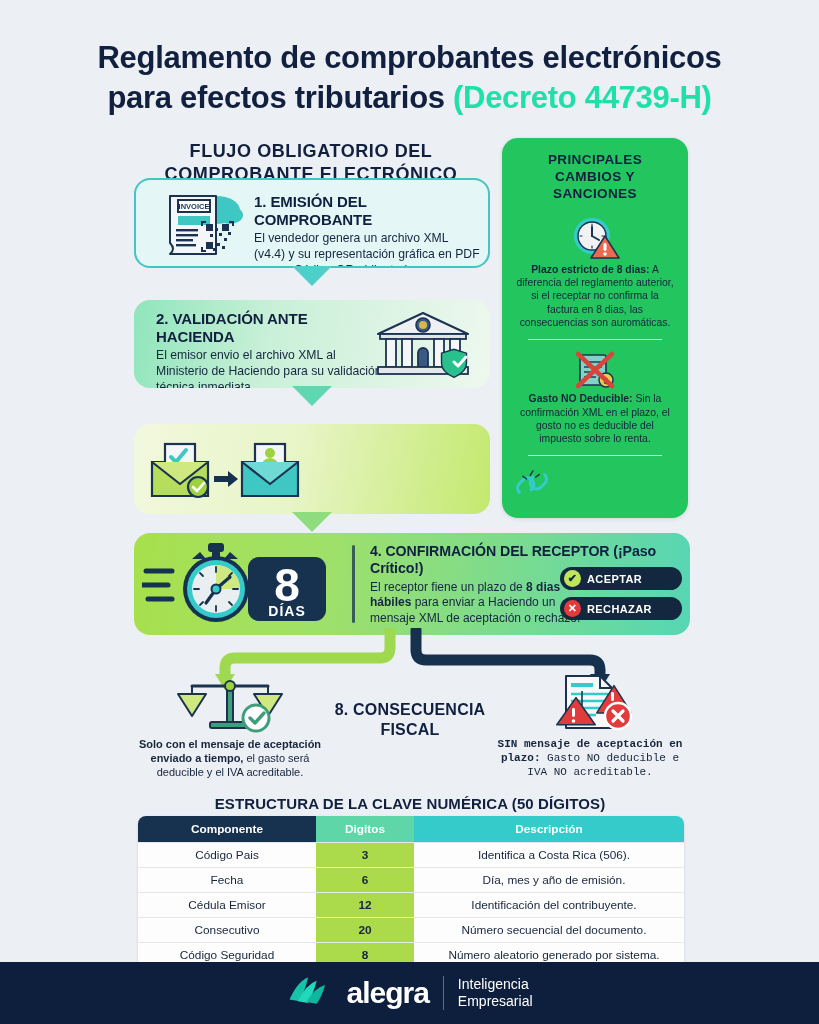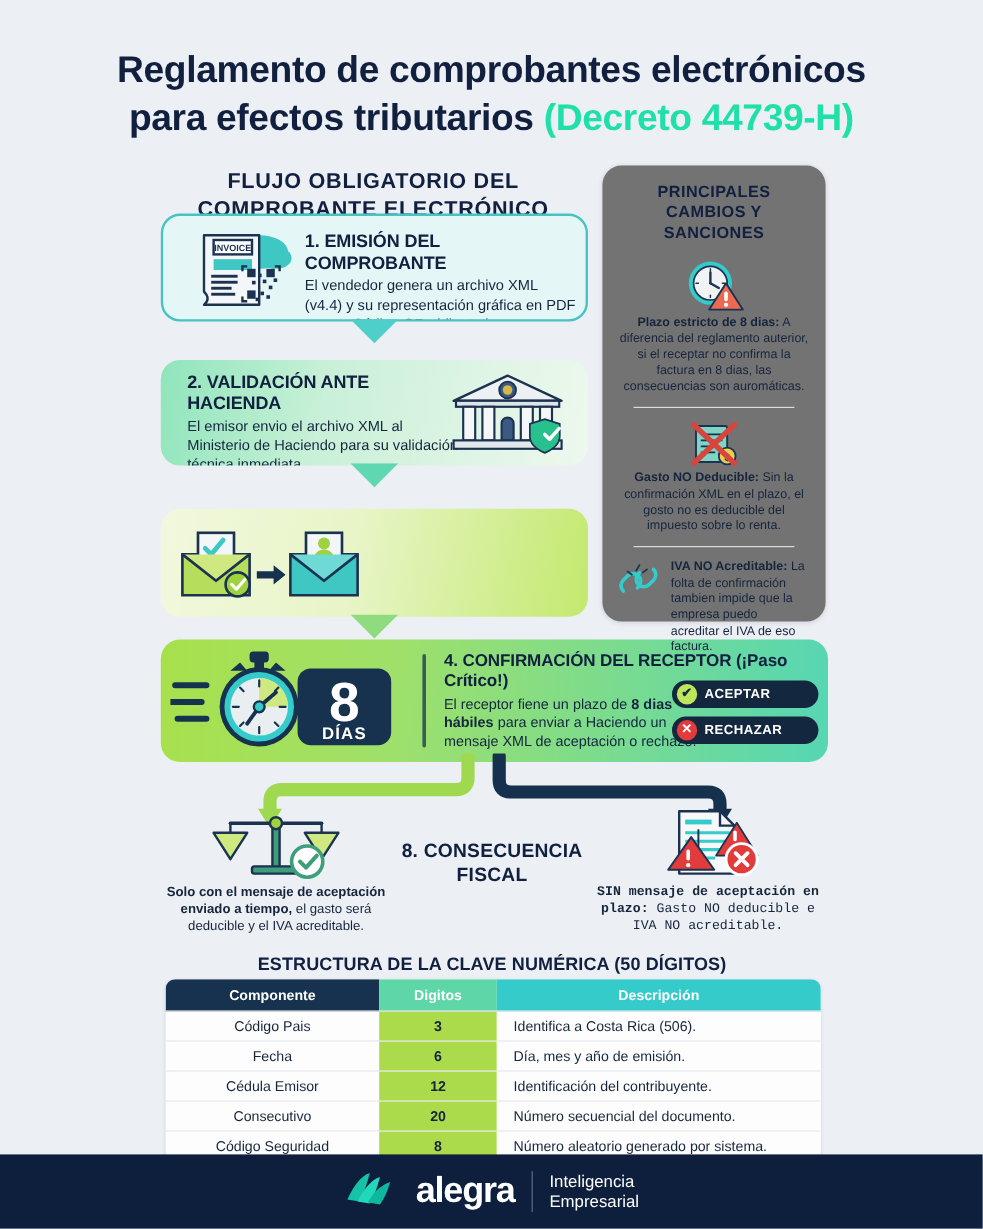--- a/index.html
+++ b/index.html
@@ -101,21 +101,21 @@
 
   
   .chevron{position:absolute;width:40px;height:22px;}
   #chev1{left:292px;top:266px;}
   #chev2{left:292px;top:386px;}
   #chev3{left:292px;top:512px;}
 
   
   #panel{
     position:absolute;left:502px;top:138px;width:186px;height:380px;
-    background:#737373;border-radius:16px;
+    background:#22c55e;border-radius:16px;
     box-shadow:0 1px 4px rgba(17,34,64,.12);
     box-sizing:border-box;padding:14px 12px 10px;
   }
   #panel .panel-title{
     text-align:center;font-size:13.5px;font-weight:bold;line-height:1.25;
     letter-spacing:.4px;color:#11203f;
   }
   .panel-block{margin-top:8px;text-align:center;}
   .panel-ico{height:52px;display:flex;align-items:center;justify-content:center;}
   .panel-txt{font-size:10.4px;line-height:1.28;color:#16253c;padding:0 2px;}
@@ -158,21 +158,21 @@
   }
   #claveTable th.c0{background:#16324f;width:170px;}
   #claveTable th.c1{background:#5fd6a8;width:90px;}
   #claveTable th.c2{background:#35cbcb;text-align:center;}
   #claveTable td{
     font-size:11.8px;color:#16253c;padding:5px 4px;
     border-top:1px solid #e6e8ea;background:#fdfdfd;
   }
   #claveTable td.c0{text-align:center;}
   #claveTable td.c1{text-align:center;background:#abdb4b;font-weight:bold;}
-  #claveTable td.c2{text-align:left;padding-left:14px;}
+  #claveTable td.c2{text-align:center;padding-left:14px;}
 
   
   #footer{
     position:absolute;left:0;bottom:0;width:819px;height:62px;
     background:#0d1f3c;display:flex;align-items:center;justify-content:center;gap:14px;
   }
   #footer .brand{
     font-size:30px;color:#fff;letter-spacing:-1px;font-weight:bold;
   }
   #footer .vbar{width:1px;height:34px;background:#5c6c85;}
@@ -408,21 +408,20 @@
             <path d="M6 27 a7 7 0 0 1 0 -10 l4 -4 a7 7 0 0 1 10 10 l-1 1"></path>
             <path d="M34 7 a7 7 0 0 1 0 10 l-4 4 a7 7 0 0 1 -10 -10 l1 -1"></path>
           </g>
           <g stroke="#1b3350" stroke-width="1.6" stroke-linecap="round">
             <line x1="18" y1="8" x2="21" y2="3"></line>
             <line x1="24" y1="10" x2="28" y2="7"></line>
             <line x1="14" y1="12" x2="10" y2="9"></line>
           </g>
         </svg>
       </div>
-      <div class="panel-txt"><b>IVA NO Acreditable:</b><span> La folta de confirmación tambien impide que la empresa puedo acreditar el IVA de eso factura.</span></div>
     </div>
   </div>
 
   <div id="branches">
     <svg viewBox="0 0 819 72" width="819" height="72">
       <path d="M390 2 L390 20 Q390 30 380 30 L235 30 Q225 30 225 40 L225 50" stroke="#9fd94f" stroke-width="11" fill="none" stroke-linecap="round"></path>
       <path d="M225 46 L235 46 L225 62 L215 46 Z" fill="#9fd94f"></path>
       <path d="M416 2 L416 22 Q416 32 426 32 L590 32 Q600 32 600 42 L600 50" stroke="#15314e" stroke-width="11" fill="none" stroke-linecap="round"></path>
       <path d="M600 46 L610 46 L600 62 L590 46 Z" fill="#15314e"></path>
     </svg>

